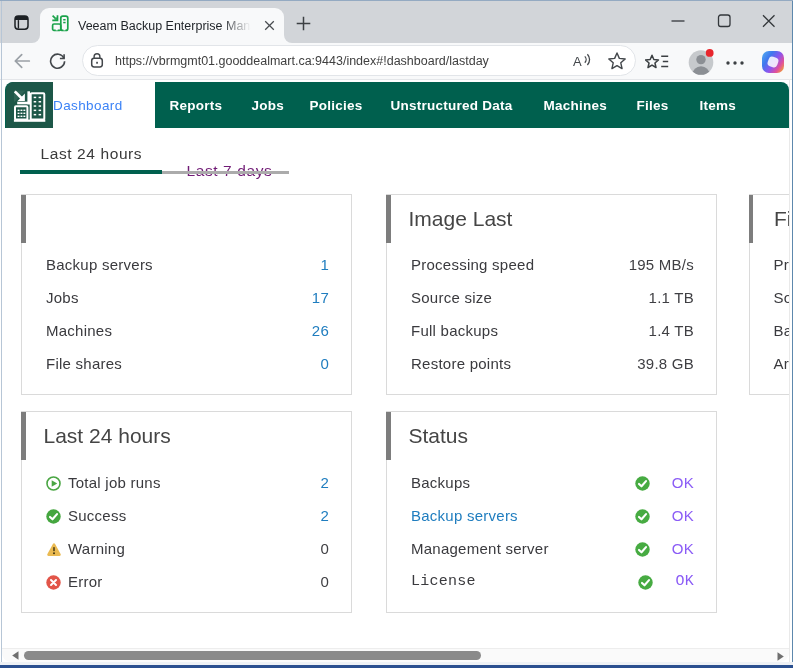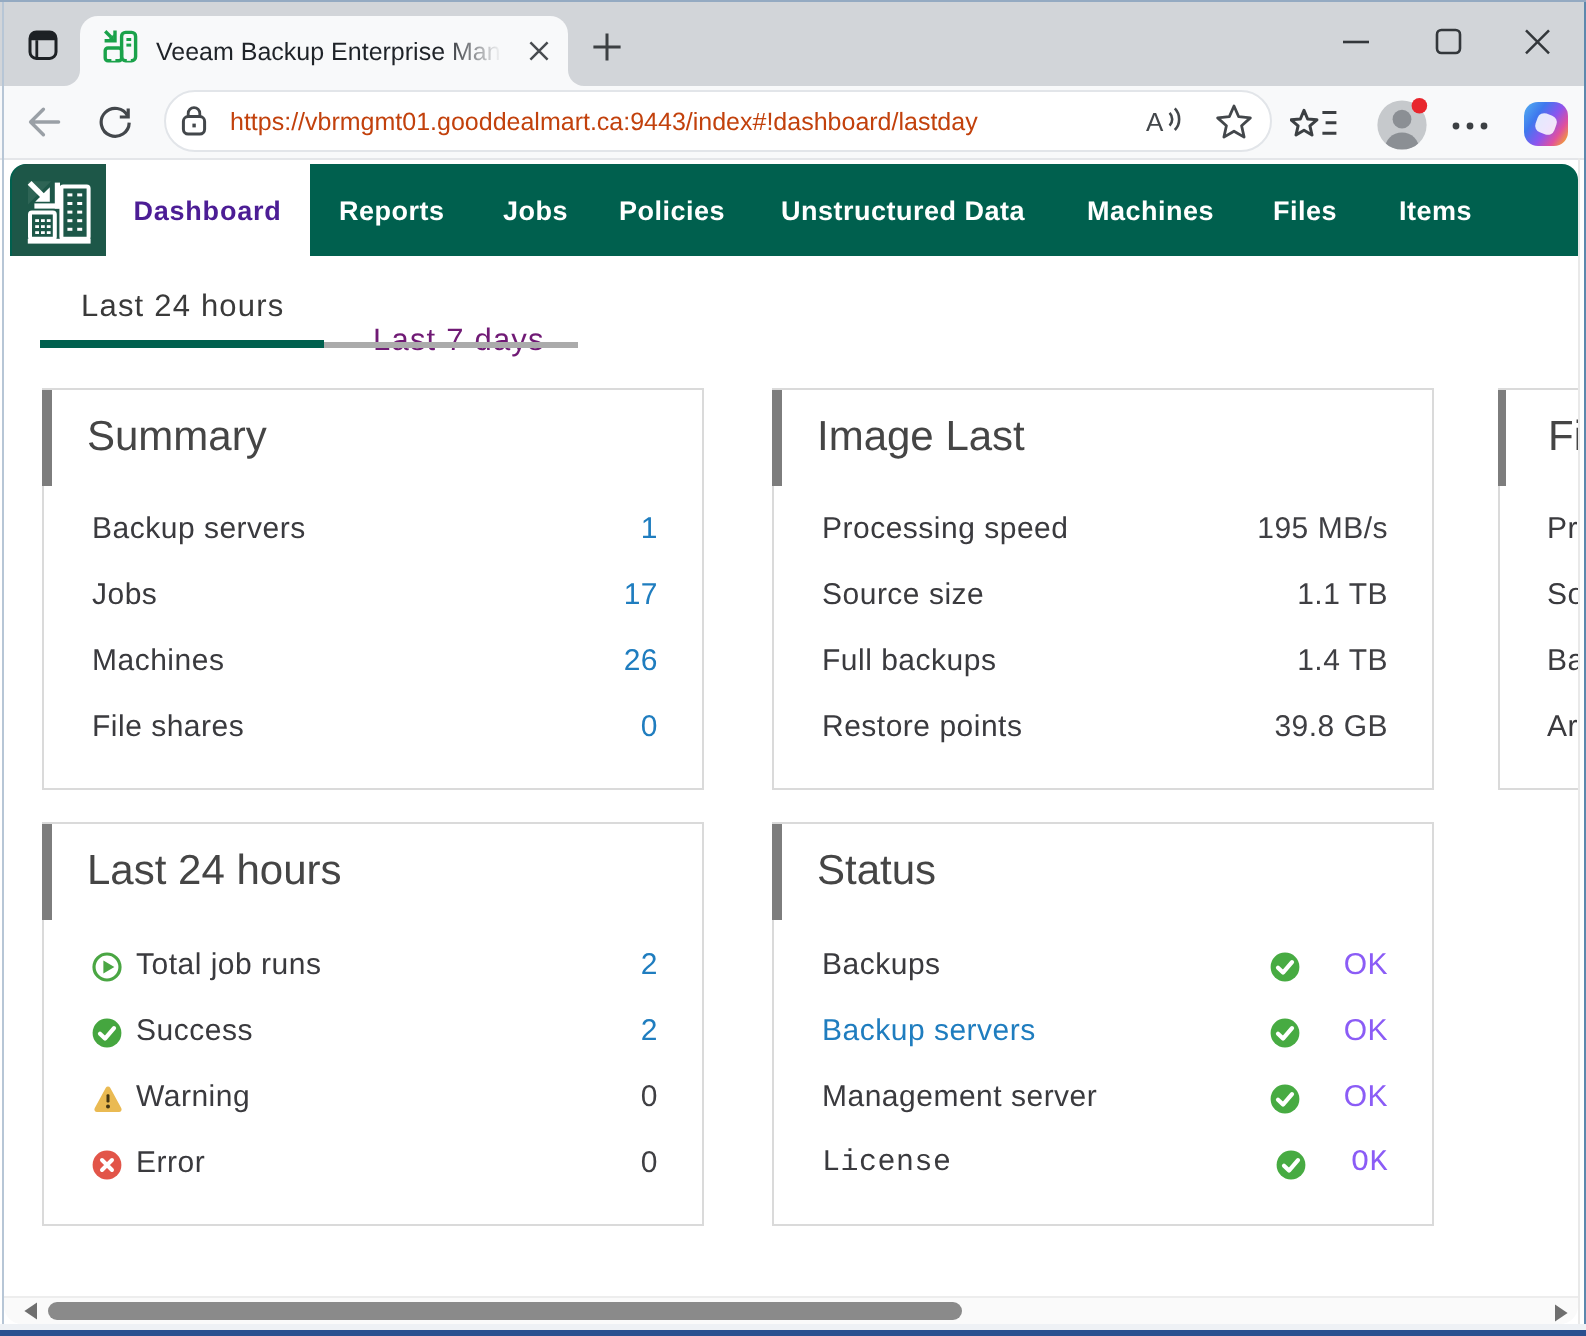--- a/index.html
+++ b/index.html
@@ -19,30 +19,30 @@
   
   #tabbar { position:absolute; left:0; top:1px; width:793px; height:42px; background:#d2d5d9; }
   #tab { position:absolute; left:40px; top:8px; width:244px; height:35px; background:#f8f9fa; border-radius:9px 9px 0 0; }
   #tabtitle { position:absolute; left:78px; top:19px; width:178px; height:15px; font-size:12.5px; color:#1f2328; white-space:nowrap; overflow:hidden; }
   #tabfade { position:absolute; left:222px; top:19px; width:34px; height:15px; background:linear-gradient(to right, rgba(248,249,250,0), #f8f9fa 85%); }
 
   
   #toolbar { position:absolute; left:0; top:43px; width:793px; height:36px; background:#f8f9fa; }
   #tbline { position:absolute; left:0; top:79px; width:793px; height:1px; background:#e4e6e9; }
   #pill { position:absolute; left:82px; top:45px; width:554px; height:31px; background:#ffffff; border:1px solid #e2e5e9; border-radius:16px; }
-  #url { position:absolute; left:115px; top:54px; height:15px; font-size:12.5px; color:#c2410c; white-space:nowrap; }
+  #url { position:absolute; left:115px; top:54px; height:15px; font-size:12.5px; color:#404040; white-space:nowrap; }
 
   
   #page { position:absolute; left:2px; top:80px; width:786.5px; height:582px; background:#fff; overflow:hidden; border-radius:0 0 9px 9px; }
   
   #navbar { position:absolute; left:2.5px; top:2px; width:784px; height:46px; background:#00604e; border-radius:8px 8px 0 0; }
   #logo { position:absolute; left:3.5px; top:2px; width:47px; height:46px; background:#1d5748; border-radius:8px 0 0 0; }
   #dashtab { position:absolute; left:51px; top:2px; width:101.5px; height:46px; background:#ffffff; }
   .navitem { position:absolute; top:16.5px; height:18px; line-height:18px; font-size:13.5px; font-weight:bold; letter-spacing:0.25px; color:#ffffff; white-space:nowrap; }
-  #dashlabel { position:absolute; left:51px; top:16.5px; width:101.5px; height:18px; line-height:18px; text-align:center; font-size:13.5px; font-weight:bold; letter-spacing:0.4px; color:#4c1d95; }
+  #dashlabel { position:absolute; left:51px; top:16.5px; width:101.5px; height:18px; line-height:18px; font-size:13.5px; font-weight:normal; letter-spacing:0.4px; color:#3b82f6; }
   
   .subtab { position:absolute; height:20px; line-height:20px; font-size:15.5px; letter-spacing:0.6px; white-space:nowrap; }
   #sub1 { left:38.5px; top:63.5px; color:#3a3a3a; }
   #sub2 { left:184.5px; top:81px; color:#701a75; }
   #bar-active { position:absolute; left:18px; top:90px; width:142px; height:4px; background:#00604e; }
   #bar-idle { position:absolute; left:160px; top:90.5px; width:127px; height:3px; background:#ababab; }
 
   
   .card { position:absolute; width:331px; background:#ffffff; border:1px solid #dadada; }
   .accent { position:absolute; left:-1px; top:0px; width:4.7px; height:47.5px; background:#7d7d7d; }
@@ -210,21 +210,20 @@
     <div class="navitem" style="left:634.5px;">Files</div>
     <div class="navitem" style="left:697.5px;">Items</div>
 
     <div class="subtab" id="sub1">Last 24 hours</div>
     <div class="subtab" id="sub2">Last 7 days</div>
     <div id="bar-active"></div>
     <div id="bar-idle"></div>
 
     <div class="card" style="left:19px; top:114px; height:201px;">
       <div class="accent"></div>
-      <div class="ctitle">Summary</div>
       <div class="row" style="top:60px;">Backup servers<span class="val blue">1</span></div>
       <div class="row" style="top:93px;">Jobs<span class="val blue">17</span></div>
       <div class="row" style="top:126px;">Machines<span class="val blue">26</span></div>
       <div class="row" style="top:159px;">File shares<span class="val blue">0</span></div>
     </div>
 
     <div class="card" style="left:384px; top:114px; height:201px;">
       <div class="accent"></div>
       <div class="ctitle">Image Last</div>
       <div class="row" style="top:60px;">Processing speed<span class="val dark">195 MB/s</span></div>

